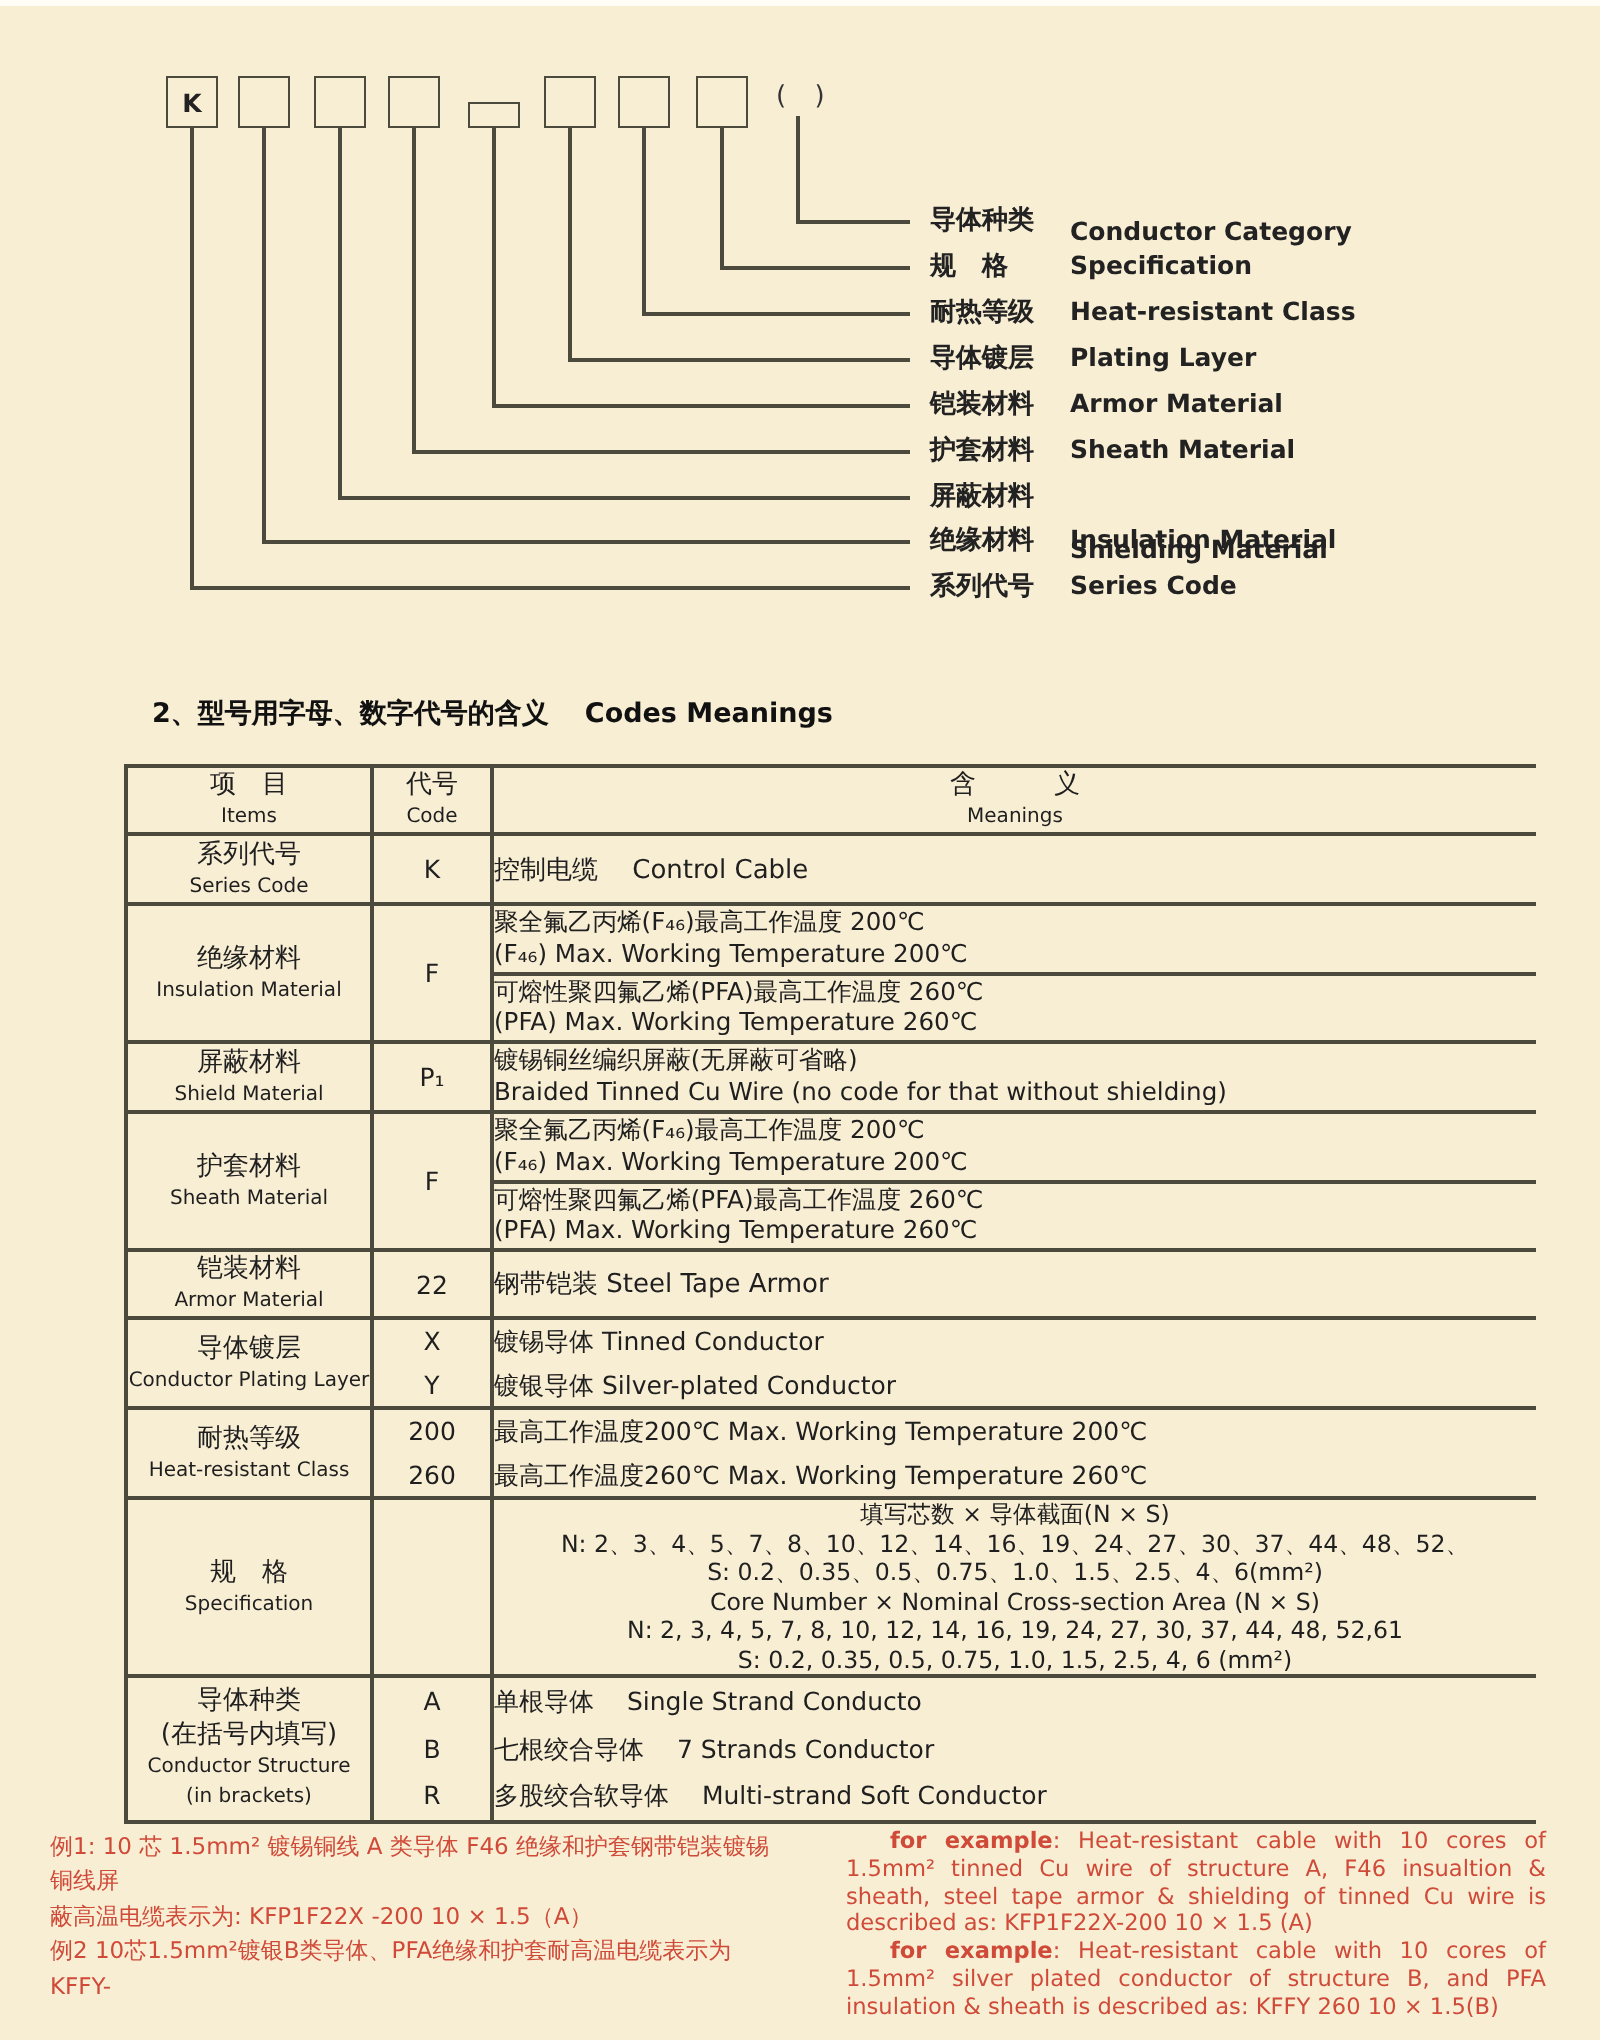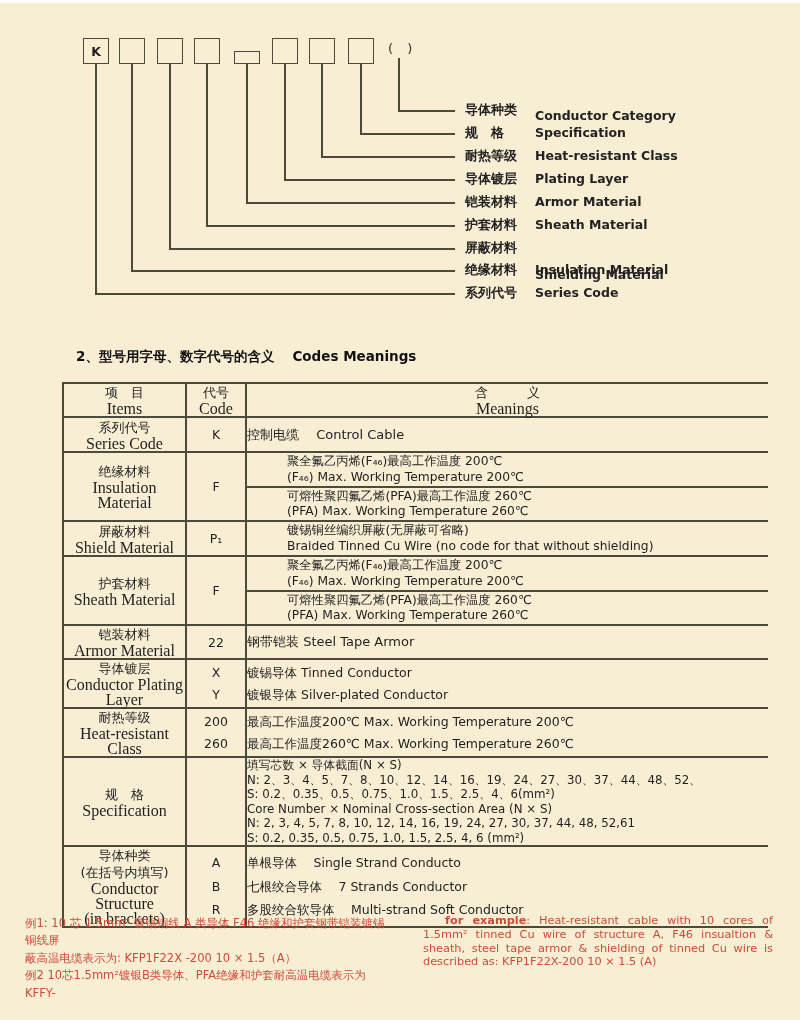--- a/index.html
+++ b/index.html
@@ -20,28 +20,28 @@
   .vl{position:absolute;width:1.5px;background:#4b4a3c;}
   .hl{position:absolute;height:1.5px;background:#4b4a3c;}
   .dlabel-zh{position:absolute;left:465px;width:64px;font-size:13px;font-weight:bold;color:#222;white-space:nowrap;}
   .dlabel-en{position:absolute;left:535px;font-size:12.5px;font-weight:bold;color:#222;white-space:nowrap;}
   
   .codes-table{position:absolute;left:62px;top:382px;width:706px;border-collapse:collapse;table-layout:fixed;}
   .codes-table td{border:2px solid #4b4a3c;padding:0;vertical-align:middle;}
   .codes-table td:last-child{border-right:none;}
   .c-item{text-align:center;}
   .c-item .zh{font-size:13px;line-height:17px;}
-  .c-item .en{font-size:16px;line-height:15px;font-family:Liberation Serif, serif;}
+  .c-item .en{font-size:10px;line-height:15px;}
   .c-code{text-align:center;font-size:12.5px;}
   .c-mean{padding-left:13px;}
   .m13{font-size:13px;}
-  .m12{font-size:12.3px;line-height:15.5px;padding-left:40px;}
+  .m12{font-size:12.3px;line-height:15.5px;}
   .lh21 .ln{line-height:21.5px;font-size:12.5px;}
   .lh23 .ln{line-height:23.5px;font-size:12.5px;}
-  .lh14 .ln{line-height:14.5px;font-size:11.8px;}
+  .lh14 .ln{line-height:14.5px;font-size:11.8px;text-align:center;}
   .code-stack div{line-height:21.5px;}
   .code-stack3 div{line-height:23.5px;}
   
   .ex-zh{position:absolute;left:25px;top:915px;width:360px;color:#cf4a38;font-size:11.5px;line-height:17.4px;}
   .ex-en{position:absolute;left:423px;top:914px;width:350px;color:#cf4a38;font-size:11.3px;line-height:13.8px;text-align:justify;}
   .ex-en p{margin:0;}
   .ex-en b{font-weight:bold;margin-left:22px;}
 </style>
 </head>
 <body>
@@ -262,14 +262,15 @@
     </tbody>
   </table>
 
   <div class="ex-zh">
     <div>例1: 10 芯 1.5mm² 镀锡铜线 A 类导体 F46 绝缘和护套钢带铠装镀锡铜线屏</div>
     <div>蔽高温电缆表示为: KFP1F22X -200  10 × 1.5（A）</div>
     <div>例2 10芯1.5mm²镀银B类导体、PFA绝缘和护套耐高温电缆表示为 KFFY-</div>
   </div>
   <div class="ex-en">
     <p><b>for example</b><span>: Heat-resistant cable with 10 cores of 1.5mm² tinned Cu wire of structure A, F46 insualtion &amp; sheath, steel tape armor &amp; shielding of tinned Cu wire is described as:  KFP1F22X-200  10 × 1.5 (A)</span></p>
+    <p><b>for example</b><span>: Heat-resistant cable with 10 cores of 1.5mm² silver plated conductor of structure B, and PFA insulation &amp; sheath is described as:  KFFY 260  10 × 1.5(B)</span></p>
   </div>
 </div>
 
 </body></html>

